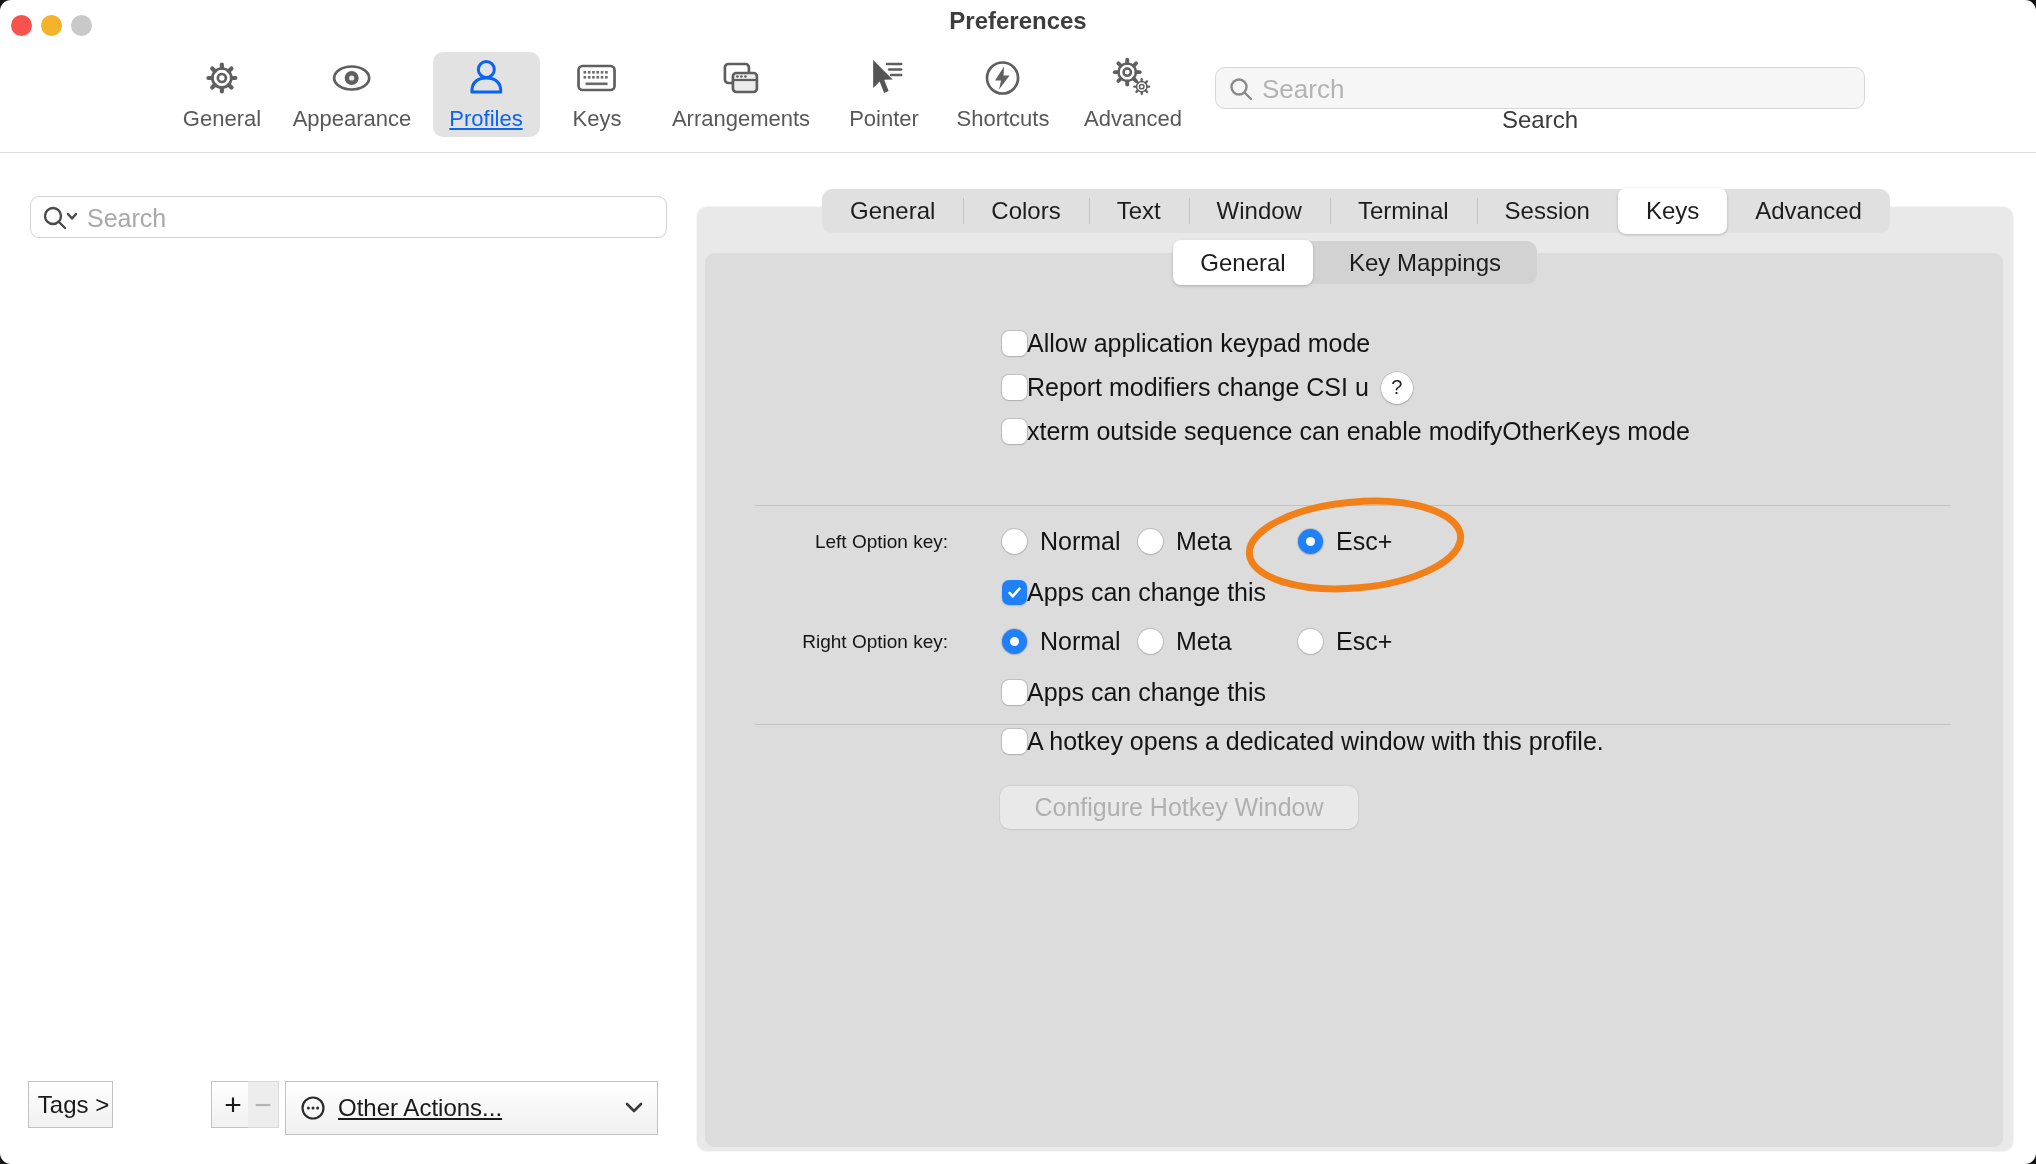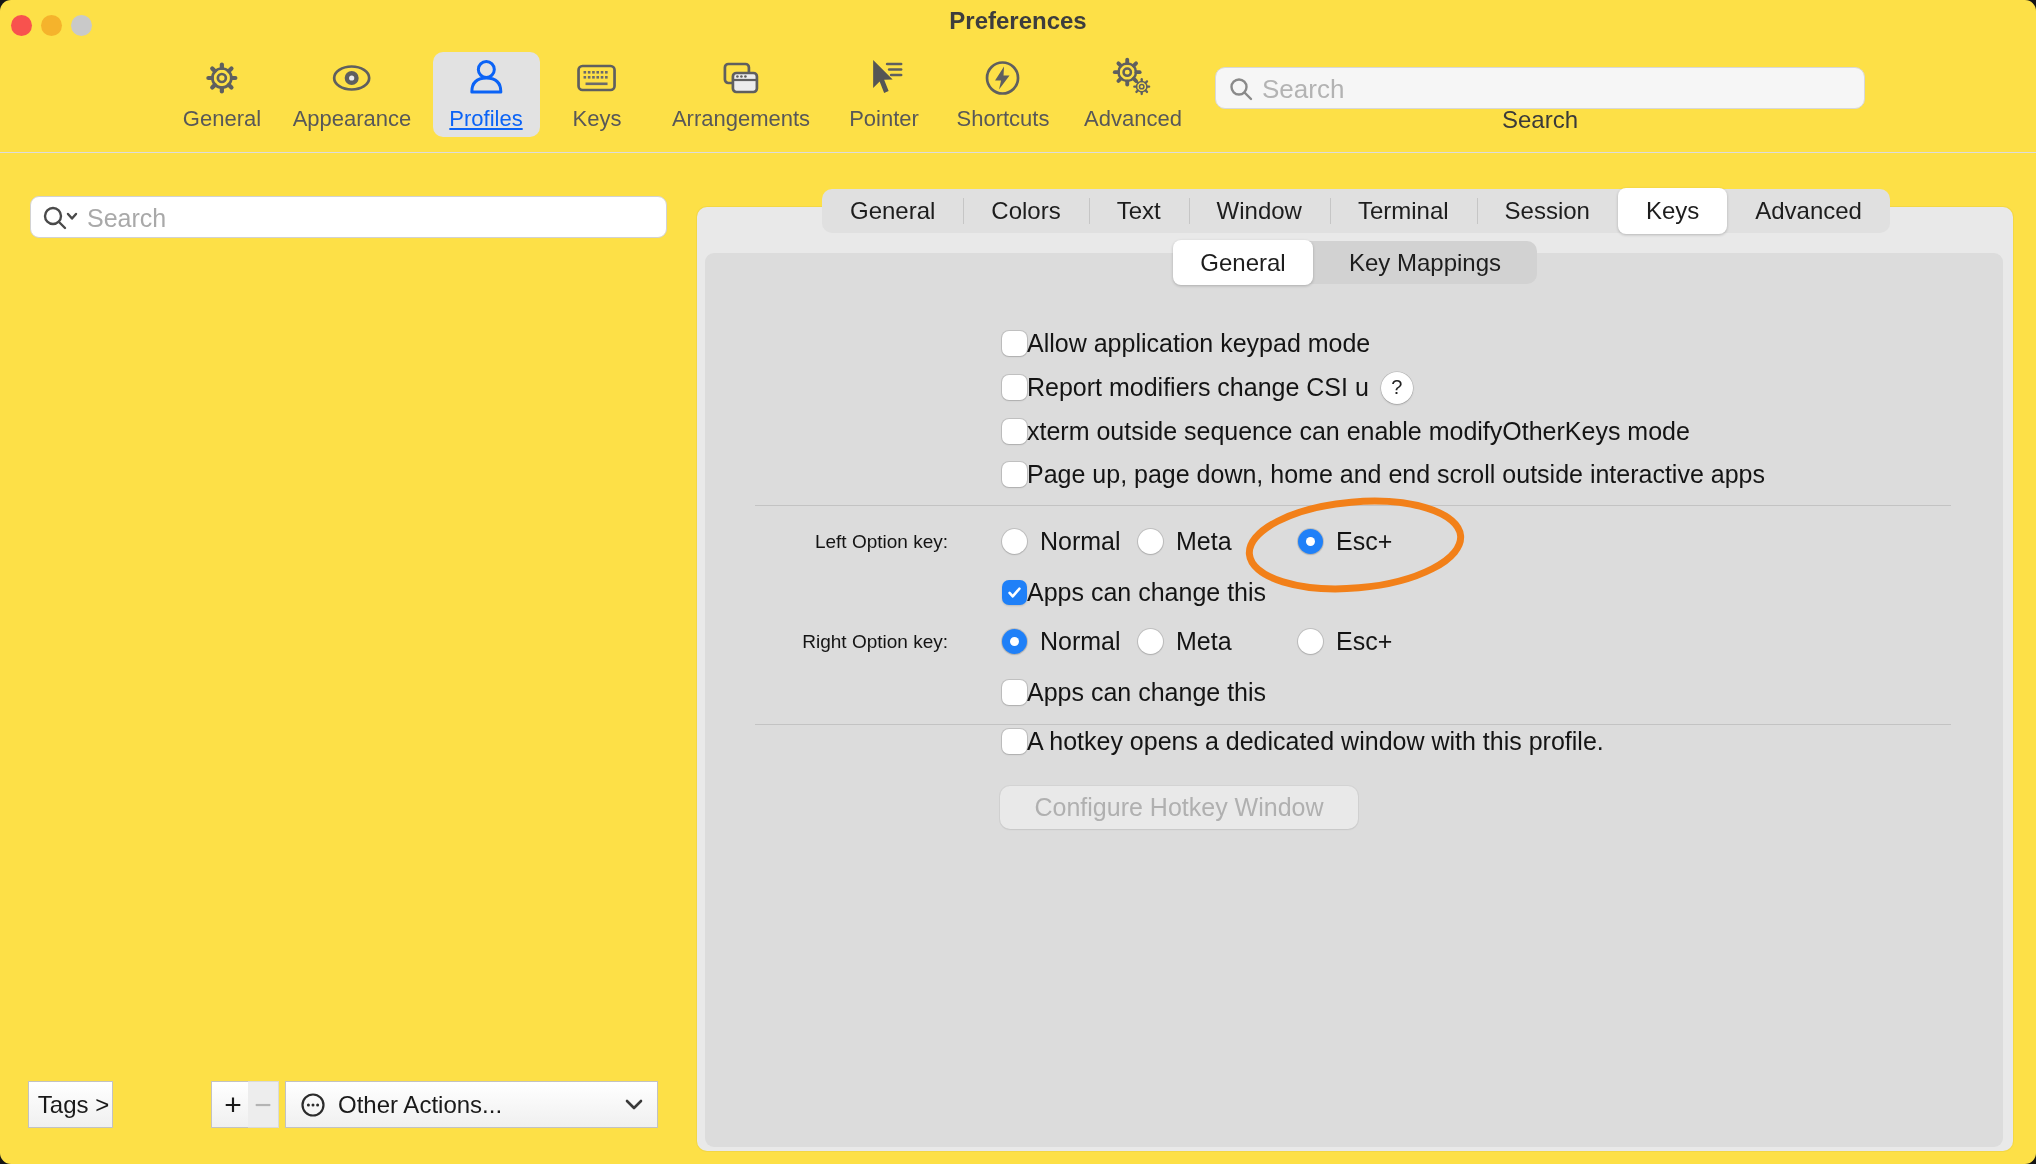--- a/index.html
+++ b/index.html
@@ -1,18 +1,18 @@
 <!DOCTYPE html>
 <html><head>
 <meta charset="utf-8">
 <style>
   html,body{margin:0;padding:0;background:#161616;}
   .window{
     position:relative;width:2036px;height:1164px;margin:0 auto;
-    background:#fde047;border-radius:11px;overflow:hidden;
+    background:#ffffff;border-radius:11px;overflow:hidden;
     font-family:"Liberation Sans",sans-serif;color:#161616;
   }
   
   .traffic{position:absolute;width:21px;height:21px;border-radius:50%;top:15px;}
   .t-red{left:11px;background:#f8524e;}
   .t-yellow{left:41px;background:#f5b32c;}
   .t-gray{left:71px;background:#c9c9c9;}
   .win-title{position:absolute;top:7px;left:0;right:0;text-align:center;
     font-size:24px;font-weight:bold;color:#3d3d3d;}
   .toolbar-divider{position:absolute;top:152px;left:0;width:2036px;height:1px;background:#dcdcdc;}
@@ -45,21 +45,21 @@
     background:#d2d2d2;display:flex;align-items:center;}
   .profile-row .star{font-size:24px;margin-left:17px;color:#1c1c1c;}
   .profile-row .pname{font-size:25px;margin-left:13px;color:#111;}
   .btn{background:linear-gradient(#ffffff,#f0f0f0);border:1px solid #c2c2c2;
     display:flex;align-items:center;justify-content:center;font-size:24px;color:#1a1a1a;box-sizing:border-box;padding-left:6px;}
   .tags-btn{position:absolute;left:28px;top:1081px;width:85px;height:47px;}
   .plus-btn{position:absolute;left:211px;top:1081px;width:38px;height:47px;font-size:30px;font-weight:300;}
   .minus-btn{position:absolute;left:248px;top:1081px;width:31px;height:47px;
     background:#ededed;border:1px solid #d9d9d9;border-left:none;color:#b4b4b4;
     display:flex;align-items:center;justify-content:center;font-size:30px;box-sizing:border-box;}
-  .other-actions{position:absolute;left:285px;top:1081px;width:373px;height:47px;justify-content:flex-start;padding:0 14px;}
+  .other-actions{position:absolute;left:285px;top:1081px;width:373px;height:54px;justify-content:flex-start;padding:0 14px;text-decoration:underline;}
   .other-actions .oa-label{margin-left:12px;}
   .other-actions .chev{margin-left:auto;}
   
   .outer-panel{position:absolute;left:697px;top:207px;width:1316px;height:944px;
     background:#e9e9e9;border-radius:10px;box-shadow:0 0 0 1px rgba(0,0,0,0.04);}
   .content-panel{position:absolute;left:705px;top:253px;width:1298px;height:894px;
     background:#dcdcdc;border-radius:9px;}
   .seg-bar{position:absolute;display:flex;align-items:stretch;background:#e0e0e0;border-radius:10px;}
   .main-tabs{left:822px;top:189px;width:1068px;height:44px;}
   .sub-tabs{left:1173px;top:241px;width:364px;height:43px;background:#d2d2d2;}
@@ -297,24 +297,20 @@
     <div class="checkbox"></div>
     <span>Report modifiers change CSI u</span>
     <div class="help-circle">
       <span>?</span>
     </div>
   </div>
   <div class="chk-row" style="left:1002px;top:418px">
     <div class="checkbox"></div>
     <span>xterm outside sequence can enable modifyOtherKeys mode</span>
   </div>
-  <div class="chk-row" style="left:1002px;top:461px">
-    <div class="checkbox"></div>
-    <span>Page up, page down, home and end scroll outside interactive apps</span>
-  </div>
 
   <div class="form-div" style="top:505px"></div>
 
   <div class="opt-label" style="top:528px">Left Option key:</div>
   <div class="radio-item" style="left:1002px;top:528px">
     <div class="radio"></div>
     <span>Normal</span>
   </div>
   <div class="radio-item" style="left:1138px;top:528px">
     <div class="radio"></div>

